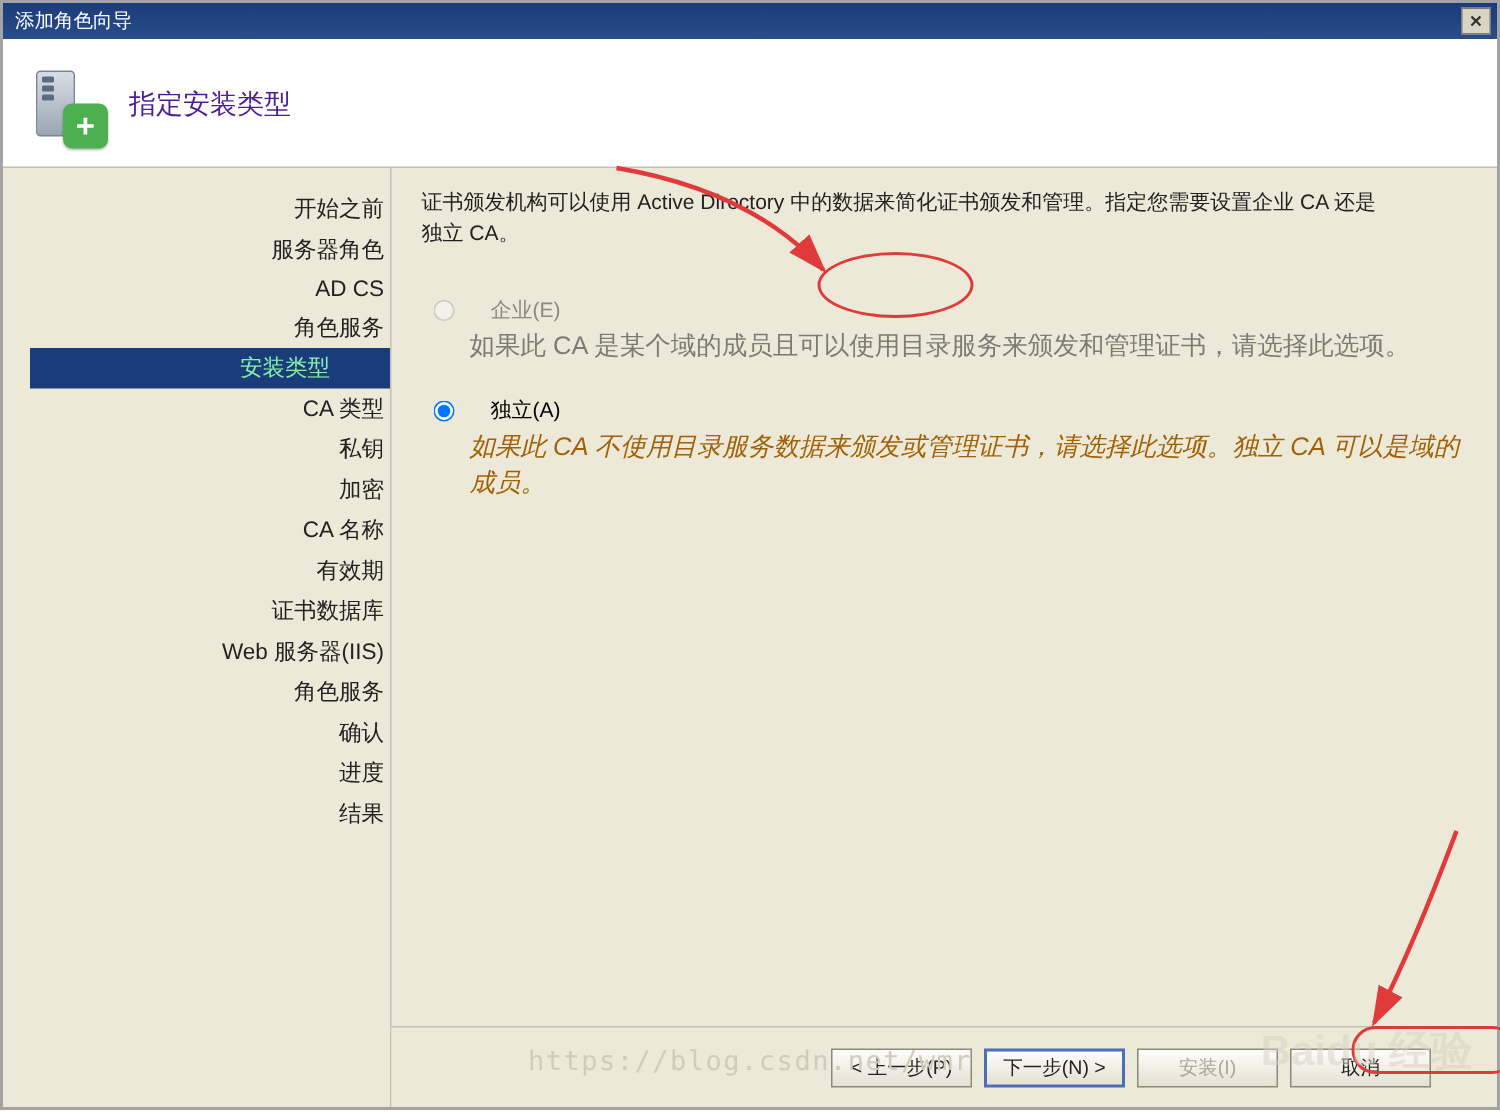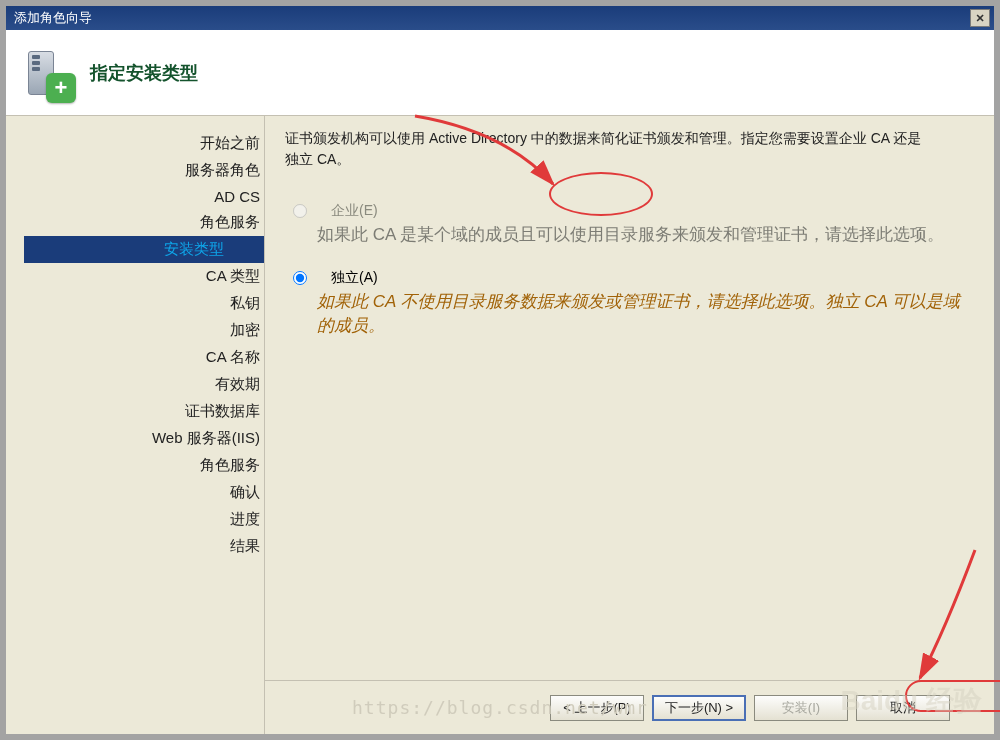--- a/index.html
+++ b/index.html
@@ -5,21 +5,21 @@
     * { margin: 0; padding: 0; box-sizing: border-box; }
     body {
       font-family: "Microsoft YaHei", SimSun, Arial, sans-serif;
       font-size: 13px;
       background: #fff;
       width: 1000px;
       height: 742px;
       overflow: hidden;
       position: relative;
     }
-    .window { width: 1000px; height: 740px; border: 6px solid #a3a3a3; background: #ece9d8; display: flex; flex-direction: column; }
+    .window { width: 1000px; height: 740px; border: 2px solid #a3a3a3; background: #ece9d8; display: flex; flex-direction: column; }
     .titlebar {
       height: 24px;
       background: linear-gradient(to bottom, #1a3c7a, #2a4d8a);
       color: #fff;
       display: flex;
       align-items: center;
       justify-content: space-between;
       padding: 0 4px 0 8px;
       font-size: 13px;
     }
@@ -60,34 +60,34 @@
     }
     .plus-badge {
       position:absolute; right: -4px; bottom: -2px;
       width: 30px; height: 30px;
       background: #4caf50;
       border-radius: 6px;
       display:flex; align-items:center; justify-content:center;
       color:#fff; font-size: 22px; font-weight: bold;
       box-shadow: 0 1px 2px rgba(0,0,0,0.3);
     }
-    .header-title { font-size: 18px; color: #14532d; font-weight: 700; }
+    .header-title { font-size: 18px; color: #4c1d95; font-weight: 400; }
     .body-area { flex: 1; display: flex; background: #ece9d8; position: relative; }
     .sidebar {
       width: 258px;
       padding: 14px 0 0 18px;
       background: #ece9d8;
       text-align: right;
     }
     .nav-item { padding: 4px 4px 4px 0; color: #222; font-size: 15px; cursor: pointer; }
     .nav-indent-1 { padding-left: 14px; }
     .nav-indent-2 { padding-left: 28px; }
     .nav-selected {
       background: #1a3c7a;
-      color: #0ea5e9;
+      color: #86efac;
       padding-left: 14px;
       padding-right: 40px;
     }
     .main-panel {
       flex: 1;
       padding: 12px 18px 10px 20px;
       display: flex; flex-direction: column;
       position: relative;
       border-left: 1px solid #c4c0b2;
     }

